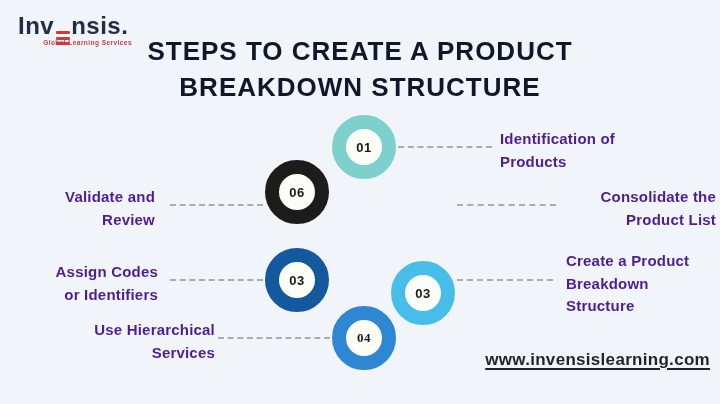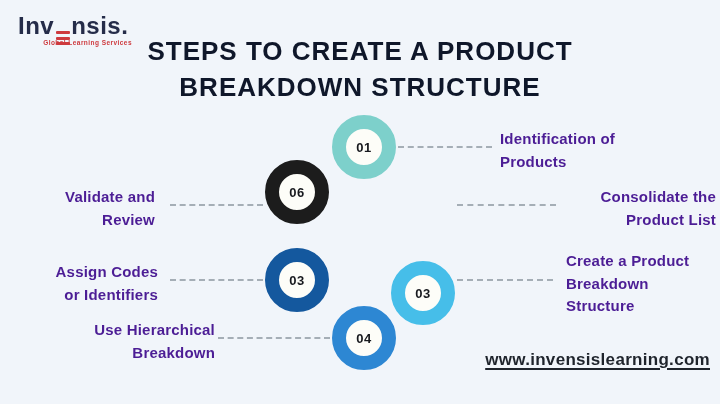--- a/index.html
+++ b/index.html
@@ -75,39 +75,39 @@
   <div class="connector pos-line-4"></div>
   <div class="connector pos-line-5"></div>
   <div class="connector pos-line-6"></div>
 
   <div class="ring pos-ring-1" style="border-color: rgb(125, 208, 203);">
     <span class="num">01</span>
   </div>
   <div class="ring pos-ring-3" style="border-color: rgb(70, 190, 233);">
     <span class="num">03</span>
   </div>
-  <div class="ring pos-ring-4" style="border-color: rgb(45, 135, 211);">
+  <div class="ring pos-ring-4" style="border-color: rgb(45, 135, 211); font-family: Liberation Serif, serif;">
     <span class="num">04</span>
   </div>
   <div class="ring pos-ring-5" style="border-color: rgb(20, 88, 158);">
     <span class="num">03</span>
   </div>
   <div class="ring pos-ring-6" style="border-color: rgb(28, 28, 28);">
     <span class="num">06</span>
   </div>
 
   <div class="step-label pos-label-1">Identification of
 Products</div>
   <div class="step-label pos-label-2">Consolidate the
 Product List</div>
   <div class="step-label pos-label-3">Create a Product
 Breakdown
 Structure</div>
   <div class="step-label pos-label-4">Use Hierarchical
-Breakdown</div>
+Services</div>
   <div class="step-label pos-label-6">Validate and
 Review</div>
   <div class="step-label pos-label-5">Assign Codes
 or Identifiers</div>
 
   <div class="website">www.invensislearning.com</div>
 
 </div>
 
 </body></html>

